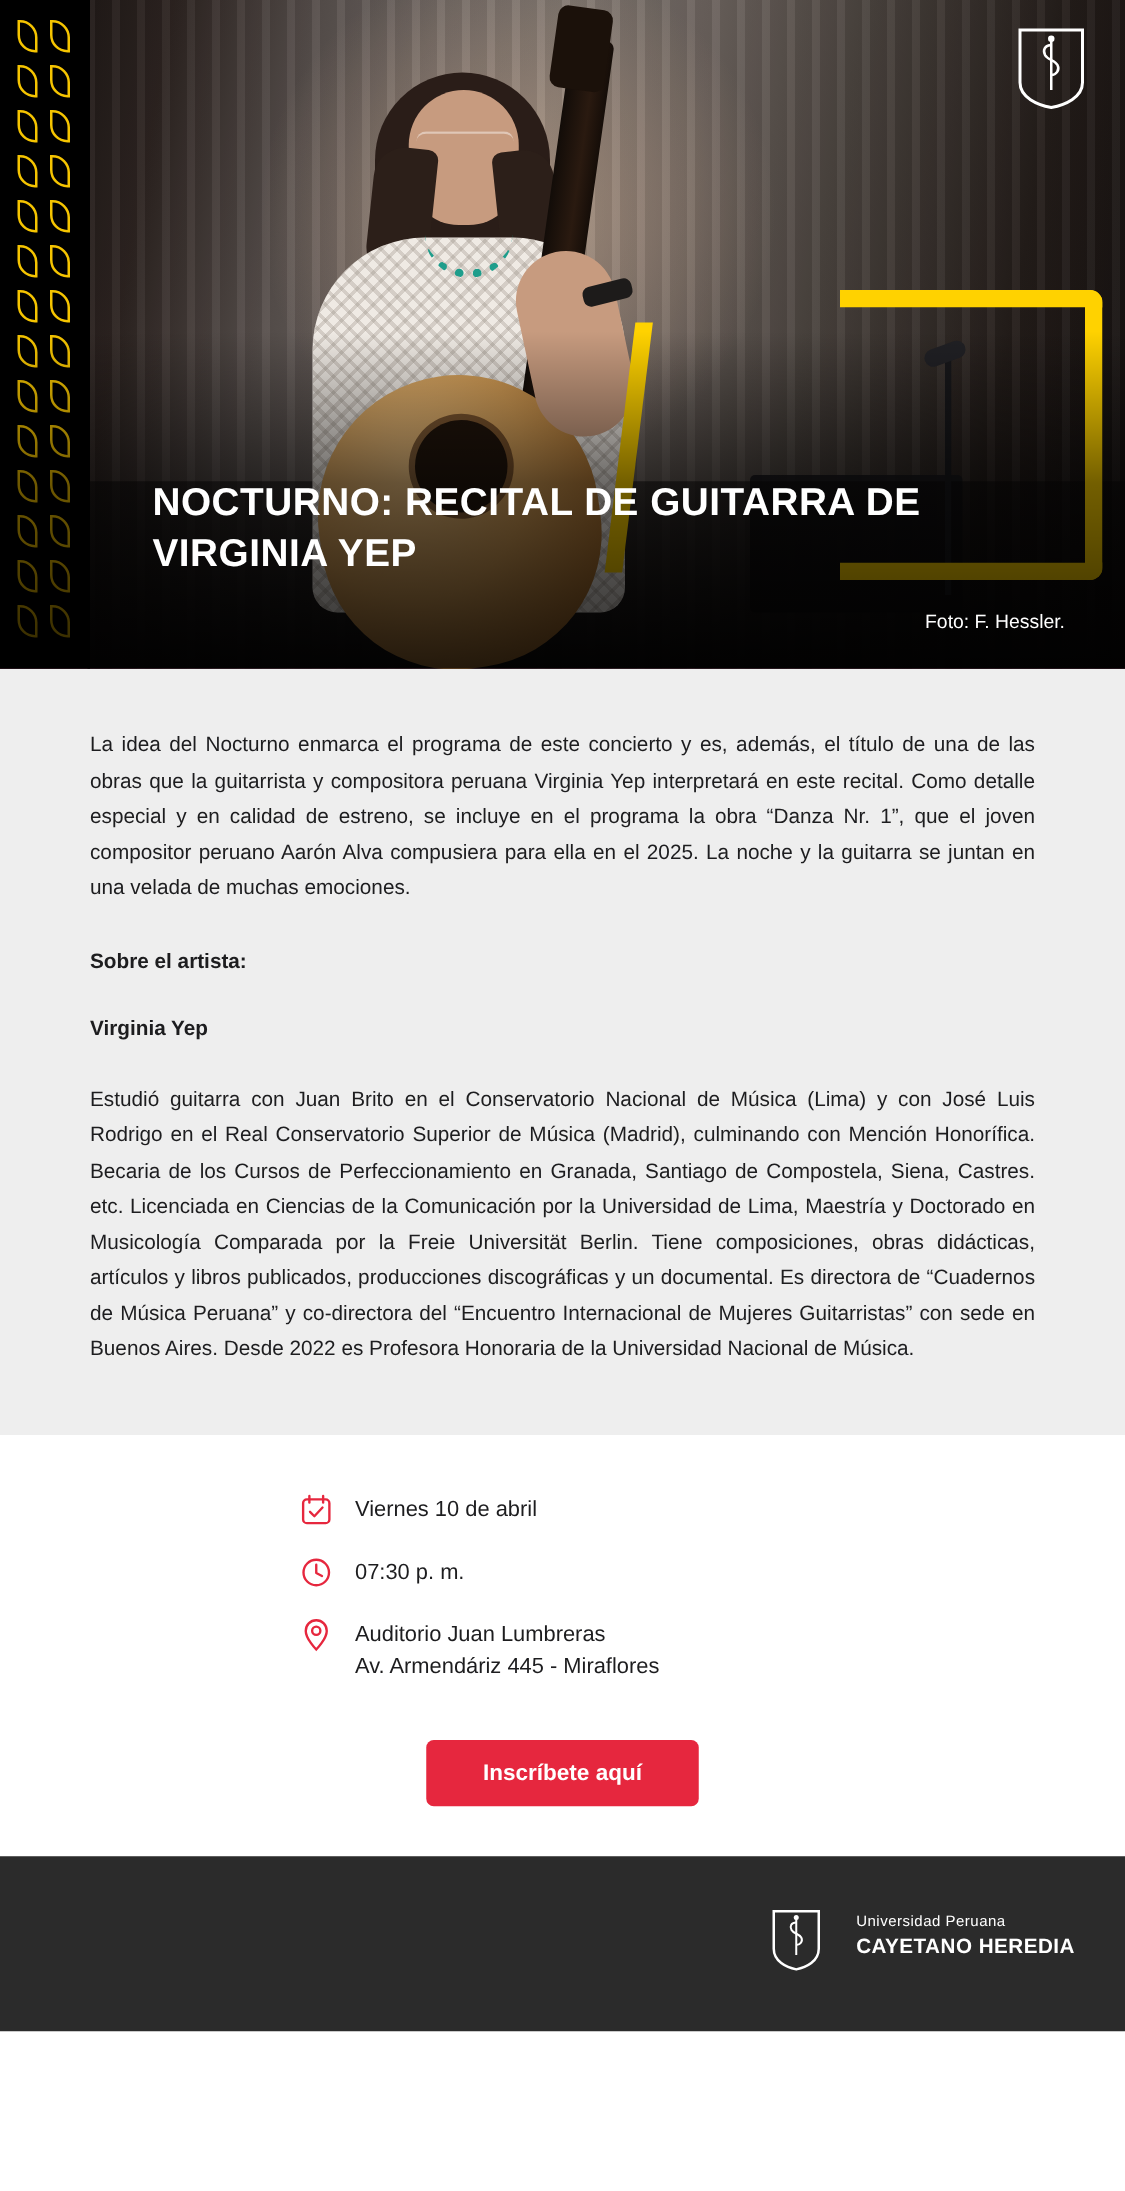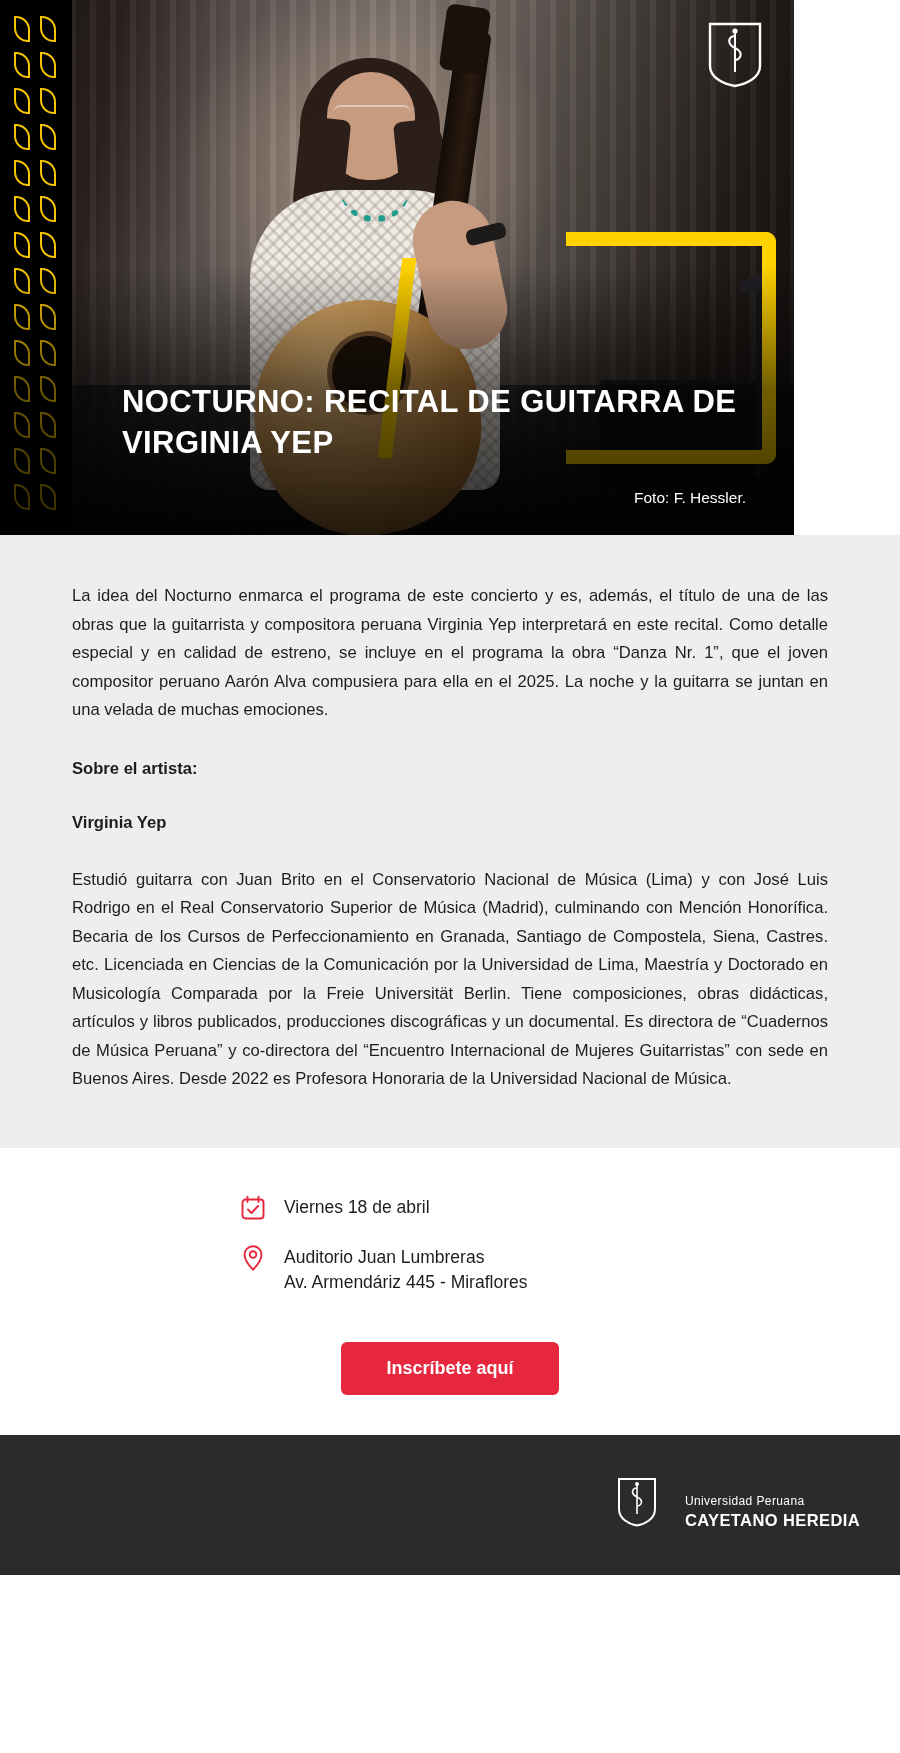--- a/index.html
+++ b/index.html
@@ -12,21 +12,21 @@
     width: 900px;
     min-height: 1753px;
     position: relative;
     overflow: hidden;
     background: #ffffff;
   }
 
   
   .hero {
     position: relative;
-    width: 794px;
+    width: 900px;
     height: 535px;
     background: #ec4899;
     overflow: hidden;
     padding-left: 46px;
   }
   .hero-photo {
     position: absolute;
     inset: 0;
     background:
       radial-gradient(circle at 46% 32%, rgba(214,178,150,0.55) 0%, rgba(90,60,50,0.0) 34%),
@@ -302,21 +302,21 @@
     font-size: 21px;
     font-weight: bold;
     line-height: 1.28;
     letter-spacing: .6px;
   }
   .footer-left .thin { font-weight: normal; letter-spacing: 2px; }
   .footer-right {
     position: absolute;
     right: 40px; top: 42px;
     display: flex;
-    align-items: flex-end;
+    align-items: flex-start;
     gap: 28px;
   }
   .footer-uni {
     color: #ffffff;
     line-height: 1.25;
   }
   .footer-uni .l1 { font-size: 12px; letter-spacing: .4px; }
   .footer-uni .l2 { font-size: 16.5px; font-weight: bold; letter-spacing: .4px; }
 </style>
 </head>
@@ -407,23 +407,32 @@
 
       <div class="detail-row">
         <span class="detail-icon">
           <svg viewBox="0 0 26 26" width="26" height="26" aria-hidden="true">
             <rect x="2.5" y="4.5" width="21" height="19" rx="3" fill="none" stroke="#e6273e" stroke-width="1.9"></rect>
             <line x1="7.5" y1="1.8" x2="7.5" y2="7" stroke="#e6273e" stroke-width="1.9" stroke-linecap="round"></line>
             <line x1="18.5" y1="1.8" x2="18.5" y2="7" stroke="#e6273e" stroke-width="1.9" stroke-linecap="round"></line>
             <polyline points="8,14.5 11.5,18 18,11" fill="none" stroke="#e6273e" stroke-width="1.9" stroke-linecap="round" stroke-linejoin="round"></polyline>
           </svg>
         </span>
-        <span class="detail-text">Viernes 18 de abril</span>
+        <span class="detail-text">Viernes 10 de abril</span>
       </div>
 
+      <div class="detail-row">
+        <span class="detail-icon">
+          <svg viewBox="0 0 26 26" width="26" height="26" aria-hidden="true">
+            <circle cx="13" cy="13" r="10.2" fill="none" stroke="#e6273e" stroke-width="1.9"></circle>
+            <polyline points="13,6.8 13,13.4 17.6,15.8" fill="none" stroke="#e6273e" stroke-width="1.9" stroke-linecap="round" stroke-linejoin="round"></polyline>
+          </svg>
+        </span>
+        <span class="detail-text">07:30 p. m.</span>
+      </div>
 
       <div class="detail-row">
         <span class="detail-icon">
           <svg viewBox="0 0 26 28" width="26" height="28" aria-hidden="true">
             <path d="M13 2.2 C8.2 2.2 4.6 6 4.6 10.7 C4.6 17 13 25.6 13 25.6 C13 25.6 21.4 17 21.4 10.7 C21.4 6 17.8 2.2 13 2.2 Z" fill="none" stroke="#e6273e" stroke-width="1.9"></path>
             <circle cx="13" cy="10.6" r="3.3" fill="none" stroke="#e6273e" stroke-width="1.9"></circle>
           </svg>
         </span>
         <span class="detail-text">
           <span>Auditorio Juan Lumbreras</span>

